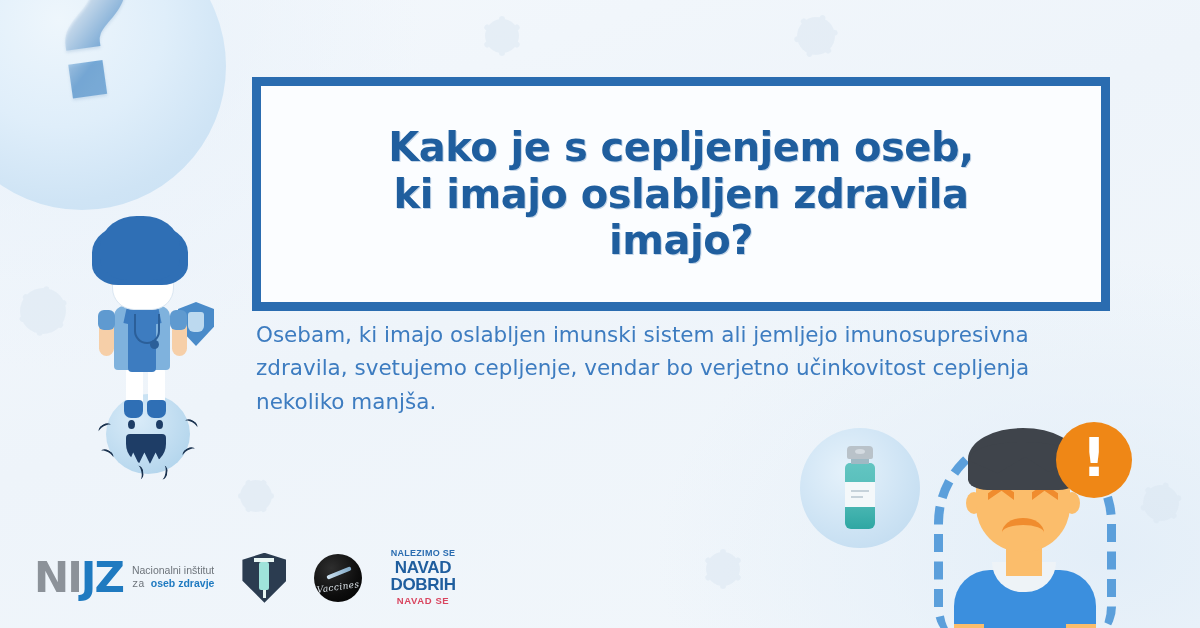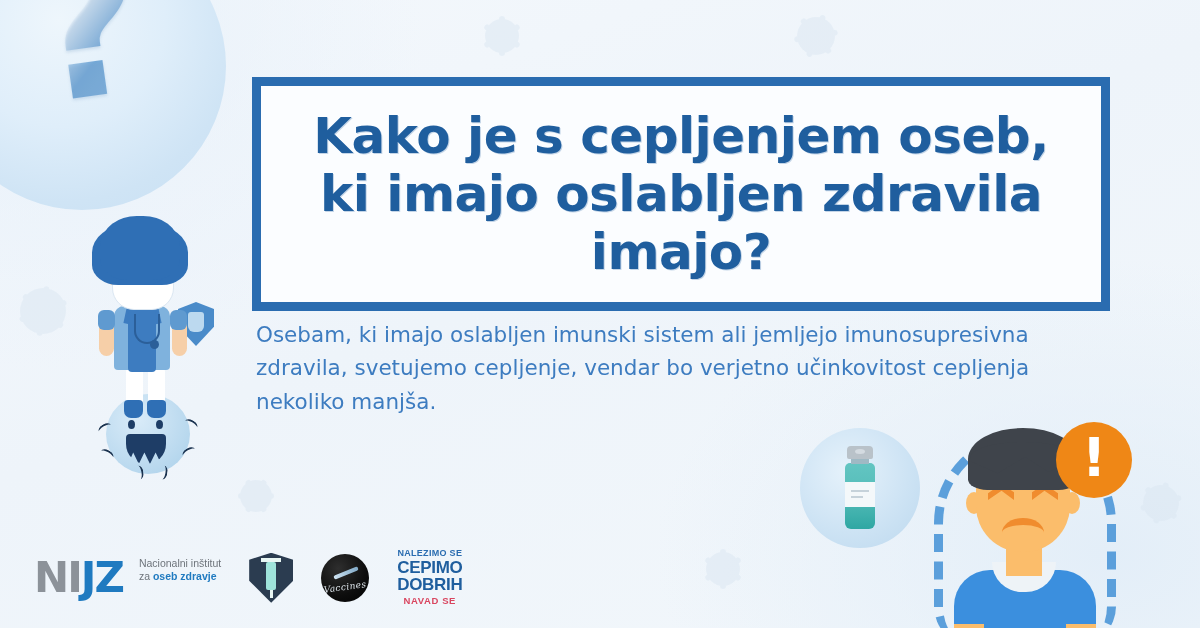--- a/index.html
+++ b/index.html
@@ -91,21 +91,21 @@
     border: 9px solid #2a6cb0;
     background: #fbfdff;
     display: flex;
     align-items: center;
     justify-content: center;
   }
   .title-text {
     margin: 0;
     padding: 0 26px;
     text-align: center;
-    font-size: 50px;
+    font-size: 40px;
     line-height: 1.16;
     font-weight: bold;
     color: #1f5e9e;
     letter-spacing: -.5px;
     font-family: "DejaVu Sans", sans-serif;
     text-shadow: 1px 1px 0 rgba(31,94,158,.25);
   }
 
   
   .body-text {
@@ -274,31 +274,31 @@
 
   
   .footer {
     position: absolute;
     left: 34px;
     bottom: 22px;
     display: flex;
     align-items: center;
     gap: 28px;
   }
-  .nijz { display: flex; align-items: flex-start; gap: 16px; }
+  .nijz { display: flex; align-items: center; gap: 9px; }
   .nijz-mark {
     font-size: 42px; font-weight: bold; letter-spacing: -2px; line-height: 1;
     font-family: "DejaVu Sans", sans-serif;
   }
   .nijz-mark .ni { color: #8c9299; }
   .nijz-mark .jz { color: #1f7ac0; }
   .nijz-sub { line-height: 1.22; }
   .nijz-sub .l1 { font-size: 10.5px; color: #6e747b; }
   .nijz-sub .l2 { font-size: 10.5px; }
-  .nijz-sub .l2 .za { color: #6e747b; }
+  .nijz-sub .l2 .za { color: #6e747b; font-family: Liberation Mono, monospace; }
   .nijz-sub .l2 .b { color: #1f7ac0; font-weight: bold; }
 
   .shield-logo { position: relative; width: 44px; height: 50px; }
   .shield-logo .sh {
     position: absolute; inset: 0; background: #2b3c50;
     clip-path: polygon(50% 0%, 100% 14%, 100% 56%, 50% 100%, 0% 56%, 0% 14%);
   }
   .shield-logo .syr {
     position: absolute; left: 17px; top: 9px; width: 10px; height: 28px;
     background: #9fe3da; border-radius: 2px;
@@ -493,21 +493,21 @@
       <div class="syr"></div>
     </div>
 
     <div class="vacc-logo">
       <div class="needle"></div>
       <div class="script">Vaccines</div>
     </div>
 
     <div class="navad-logo">
       <div class="t1">NALEZIMO SE</div>
-      <div class="t2">CEPIMO</div>
+      <div class="t2">NAVAD</div>
       <div class="t3">DOBRIH</div>
       <div class="t4">NAVAD SE</div>
     </div>
 
 
   </div>
 
 </div>
 
 </body></html>

